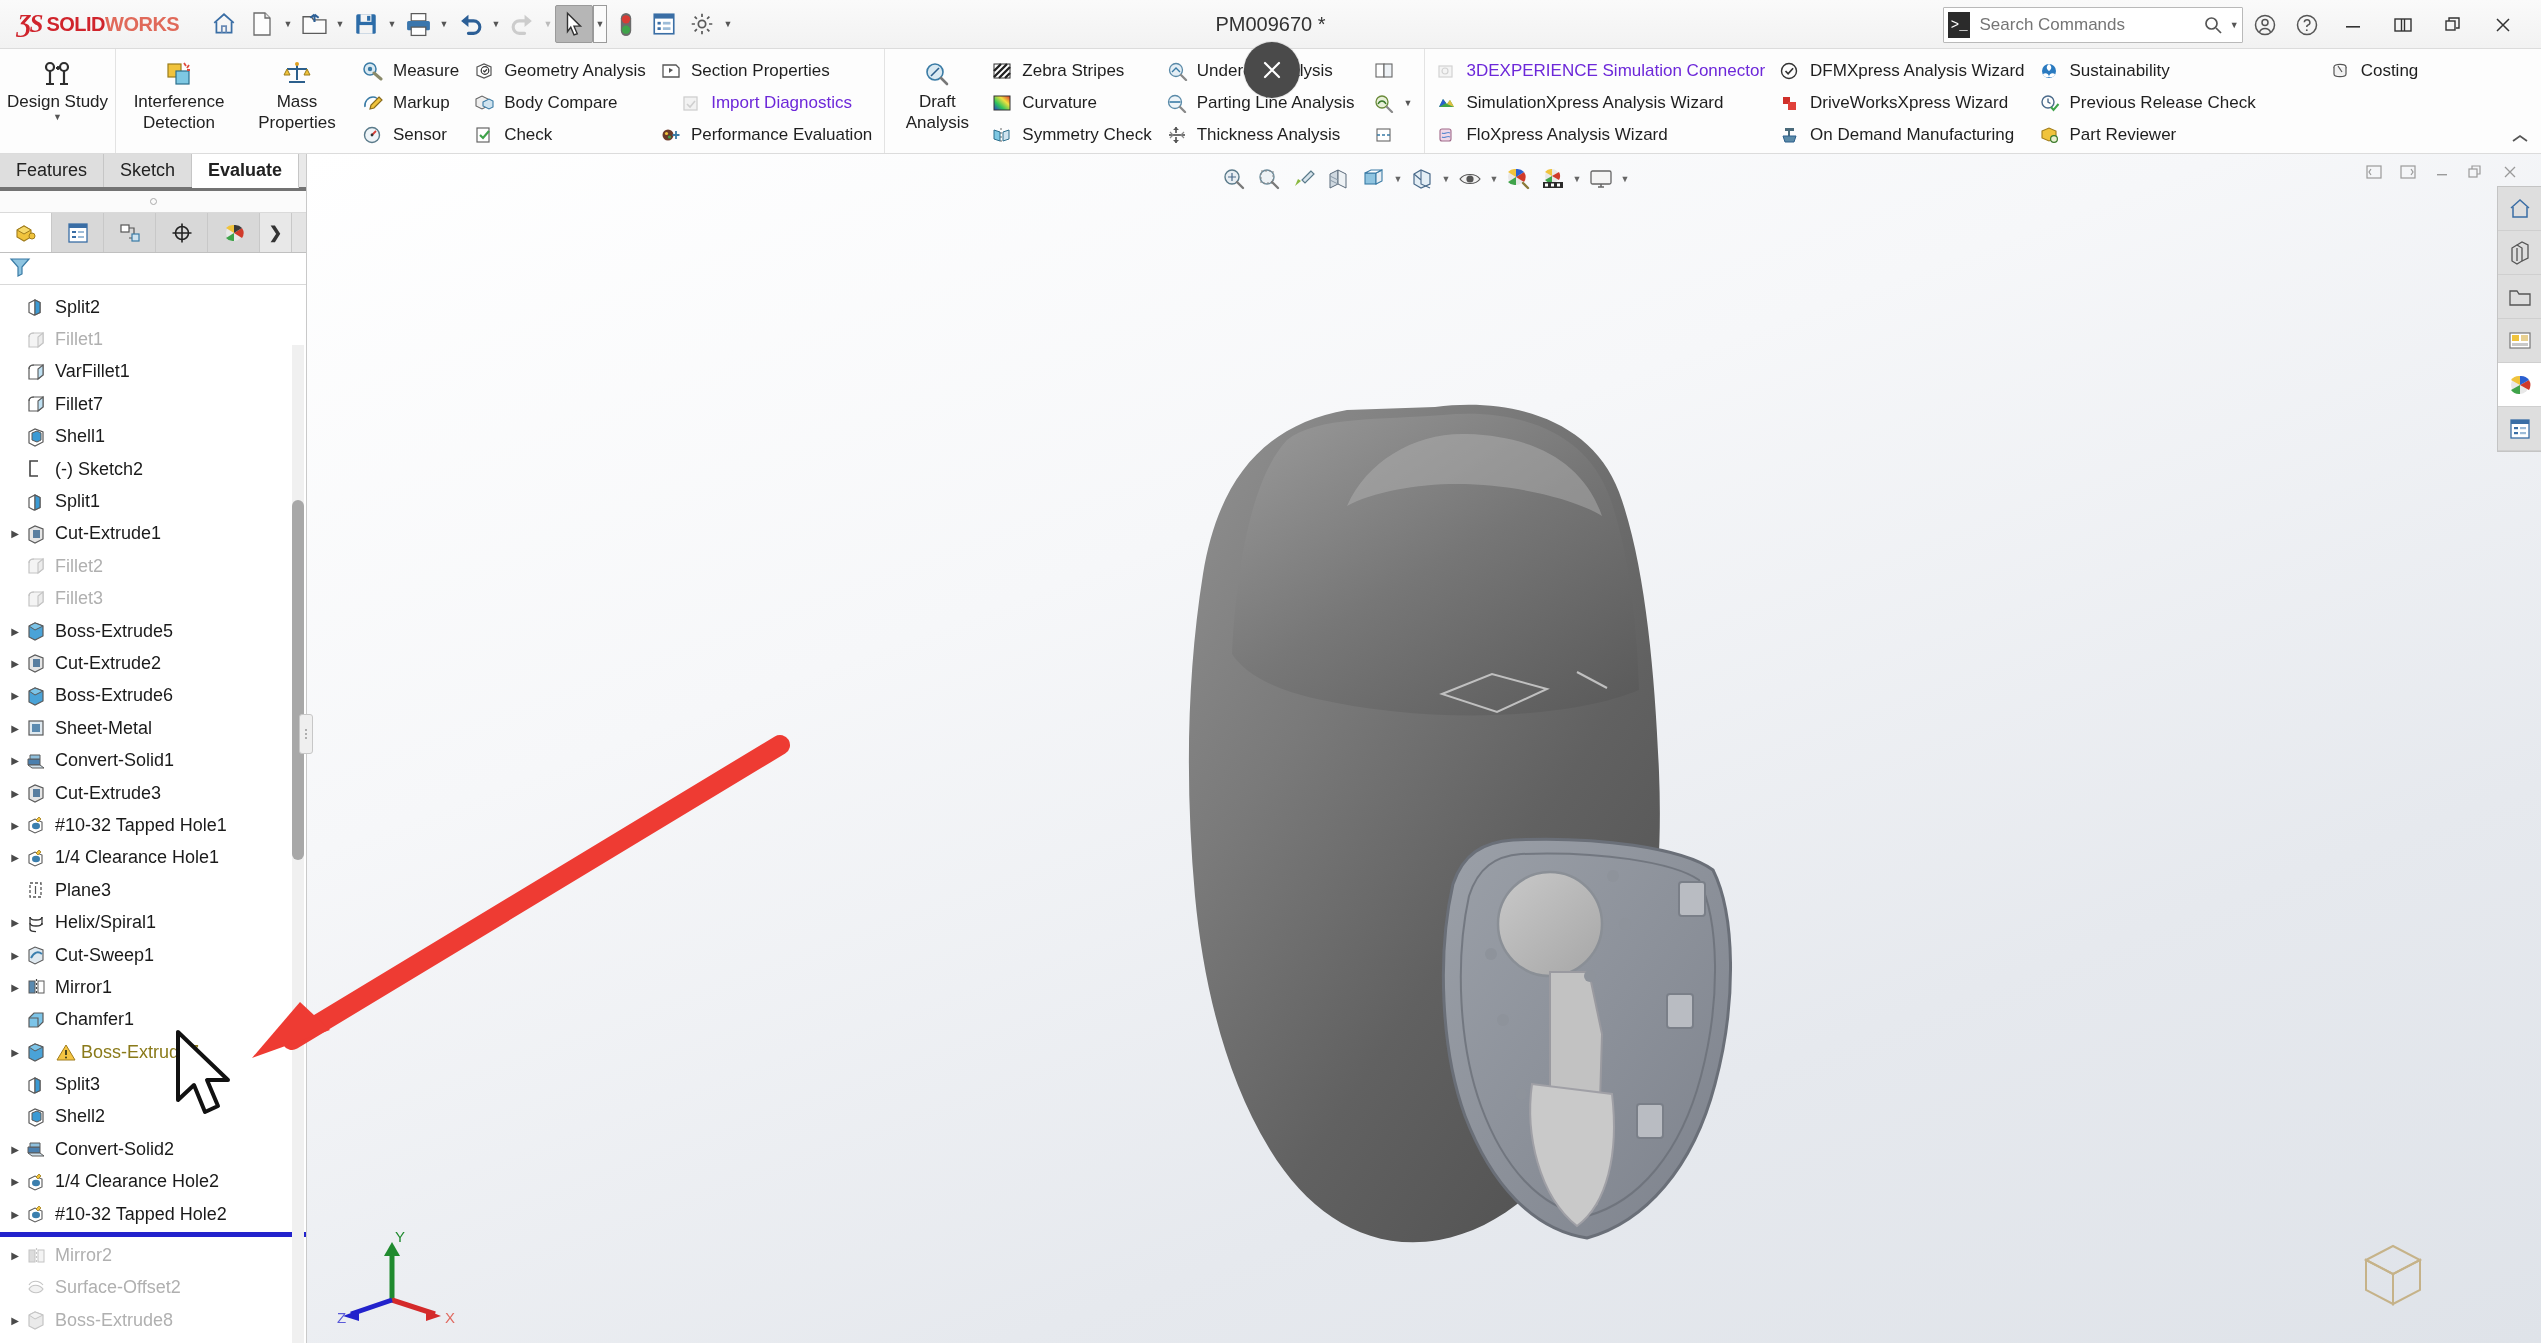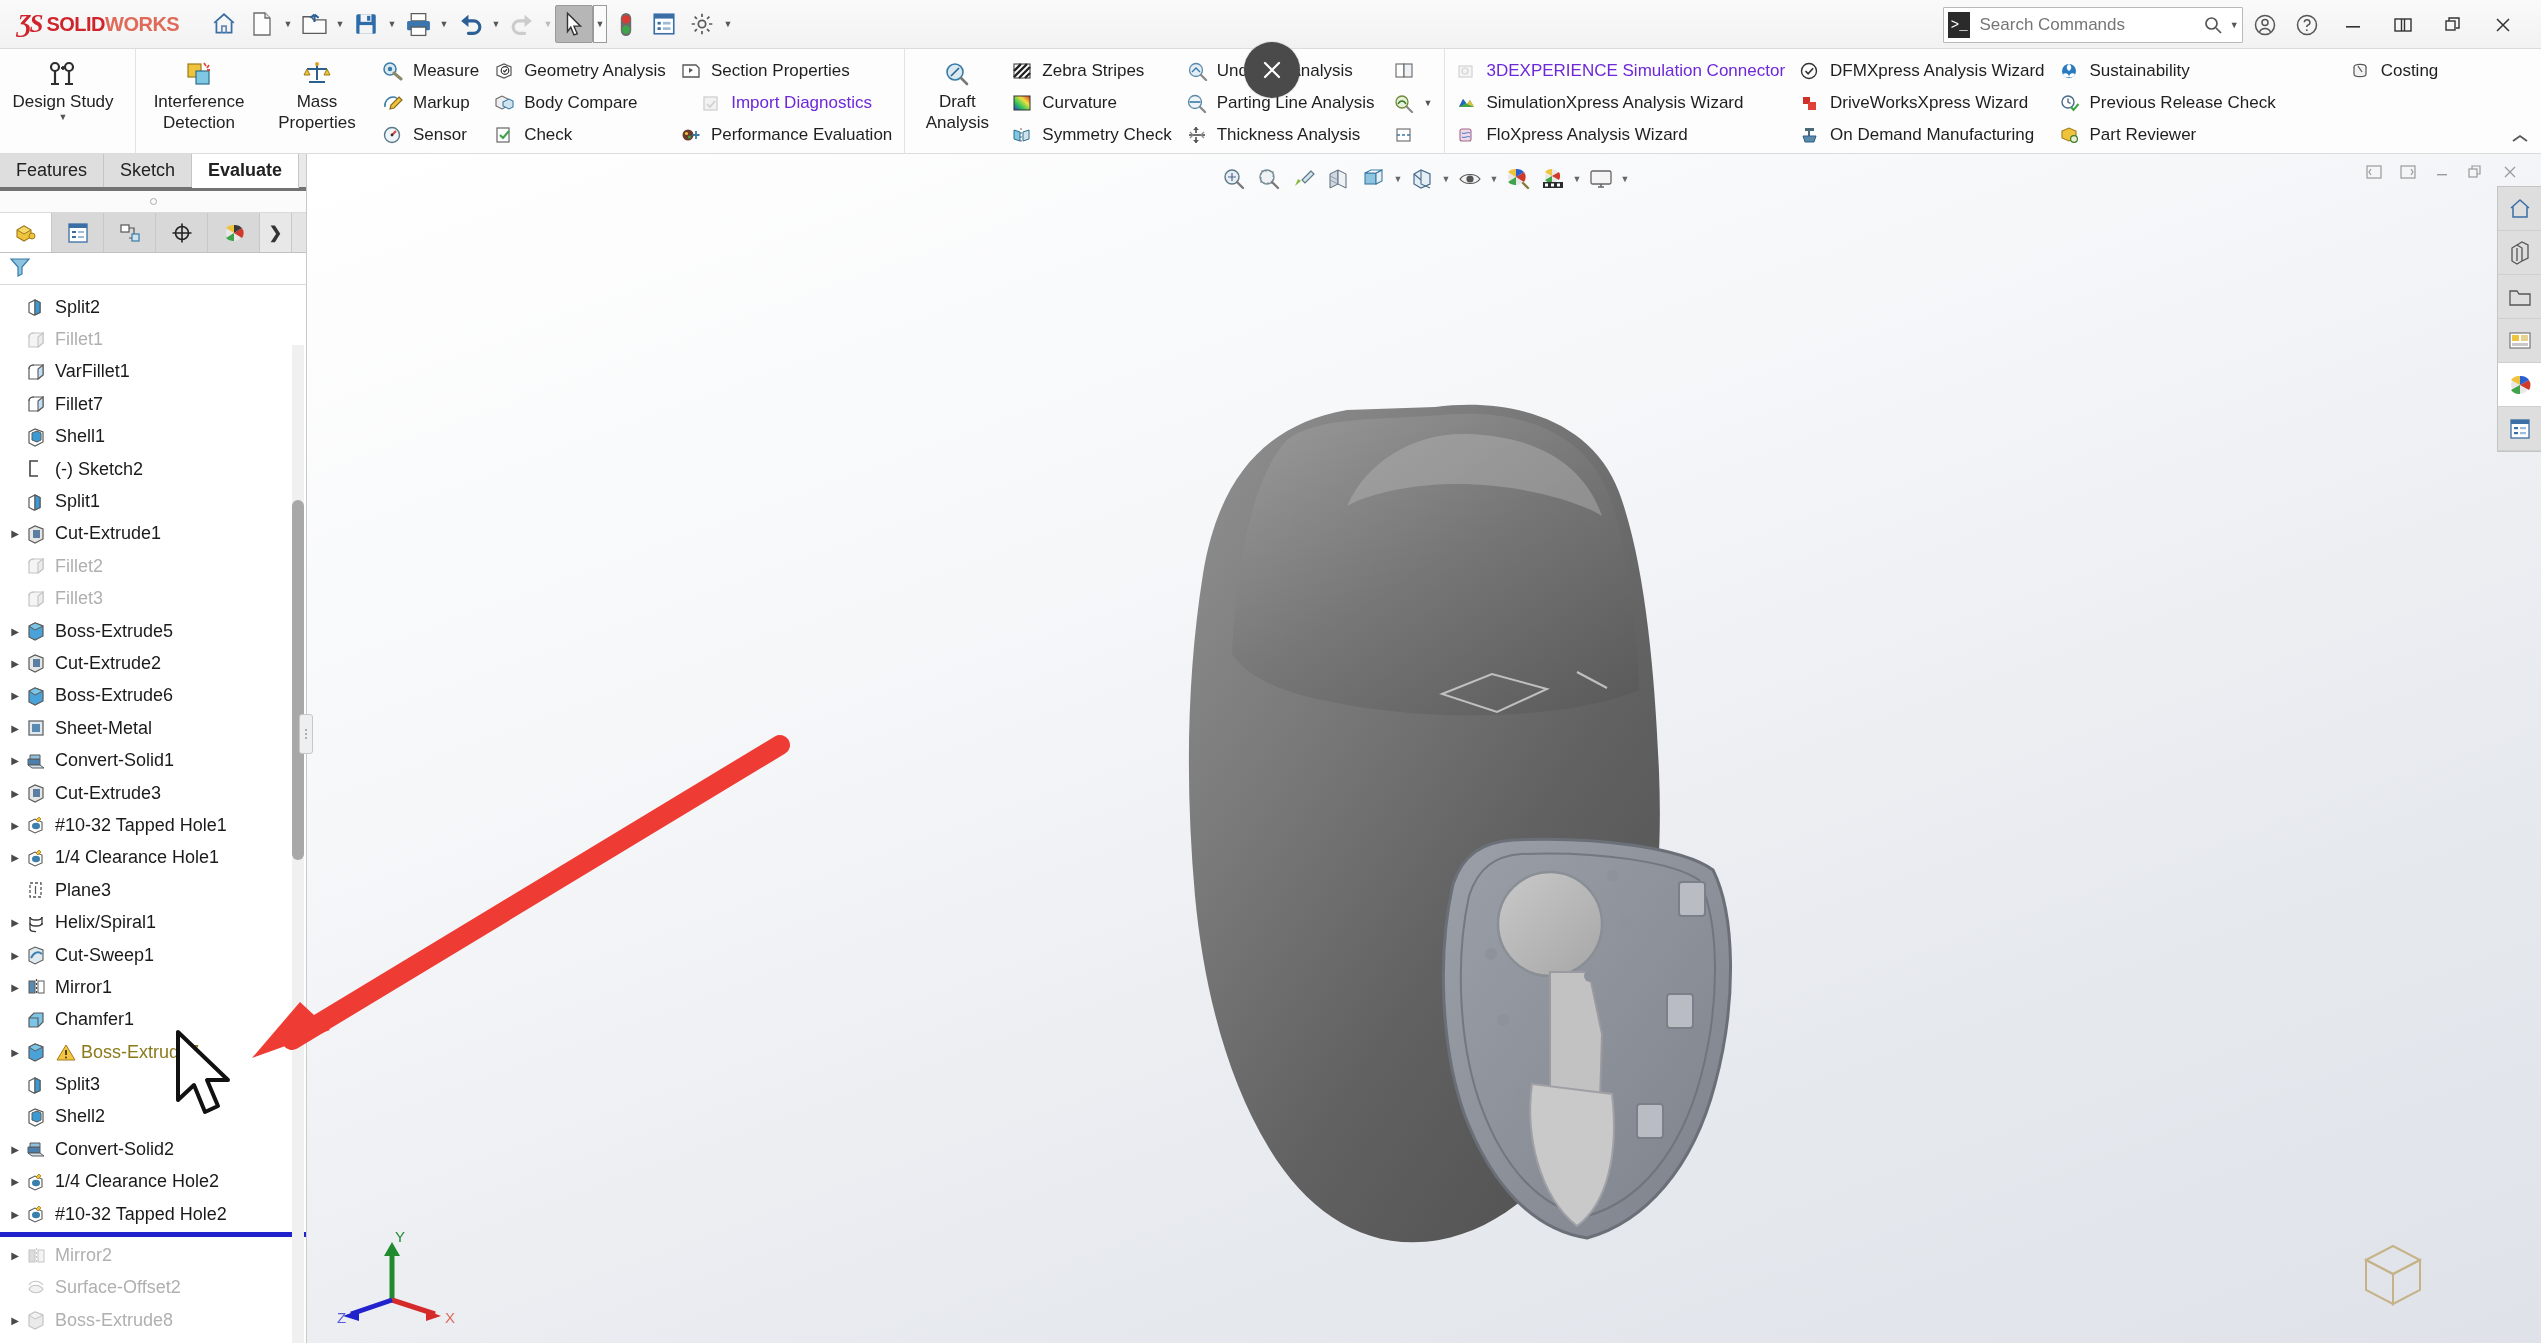--- a/index.html
+++ b/index.html
@@ -221,20 +221,21 @@
       </div>
       <div class="qat-btn">
         <svg width="26" height="26" viewBox="0 0 24 24" fill="none" stroke="#5a5a5a" stroke-width="1.6">
           <circle cx="12" cy="12" r="3.4"></circle>
             <path d="M12 2.5v3M12 18.5v3M2.5 12h3M18.5 12h3M5.2 5.2l2.1 2.1M16.7 16.7l2.1 2.1M18.8 5.2l-2.1 2.1M7.3 16.7l-2.1 2.1"></path>
           </svg>
       </div>
       <div class="caret">▼</div>
     </div>
 
+    <div class="doc-title">PM009670 *</div>
 
     <div class="right-cluster">
       <div class="searchbox">
         <div class="search-sq">&gt;_</div>
         <input class="search-inp" placeholder="Search Commands" style="">
         <div style="width:30px;display:flex;align-items:center;justify-content:center">
           <svg width="20" height="20" viewBox="0 0 20 20" fill="none" stroke="#555" stroke-width="1.7">
               <circle cx="8.5" cy="8.5" r="5.5"></circle>
               <path d="M13 13l5 5"></path>
             </svg>
@@ -275,21 +276,21 @@
       <div class="win-btn close">
         <svg width="20" height="20" viewBox="0 0 20 20" fill="none" stroke="currentColor" stroke-width="1.5">
             <path d="M4 4l12 12M16 4L4 16"></path>
           </svg>
       </div>
     </div>
   </div>
 
   <div class="ribbon">
 
-    <div class="rgroup" style="width:136px">
+    <div class="rgroup" style="width:116px">
       <div class="big-btn">
         <div class="big-ico">
           <svg width="32" height="28" viewBox="0 0 32 28">
               <circle cx="8" cy="7" r="4" fill="none" stroke="#2e2e2e" stroke-width="2.2"></circle>
               <path d="M8 11v13M4 24h8" stroke="#2e2e2e" stroke-width="2.2"></path>
               <circle cx="22" cy="7" r="4" fill="none" stroke="#2e2e2e" stroke-width="2.2"></circle>
               <path d="M22 11v13M18 24h8" stroke="#2e2e2e" stroke-width="2.2"></path>
               <path d="M14 8h4M16 6v4" stroke="#2e2e2e" stroke-width="1.8"></path>
             </svg>
         </div>

